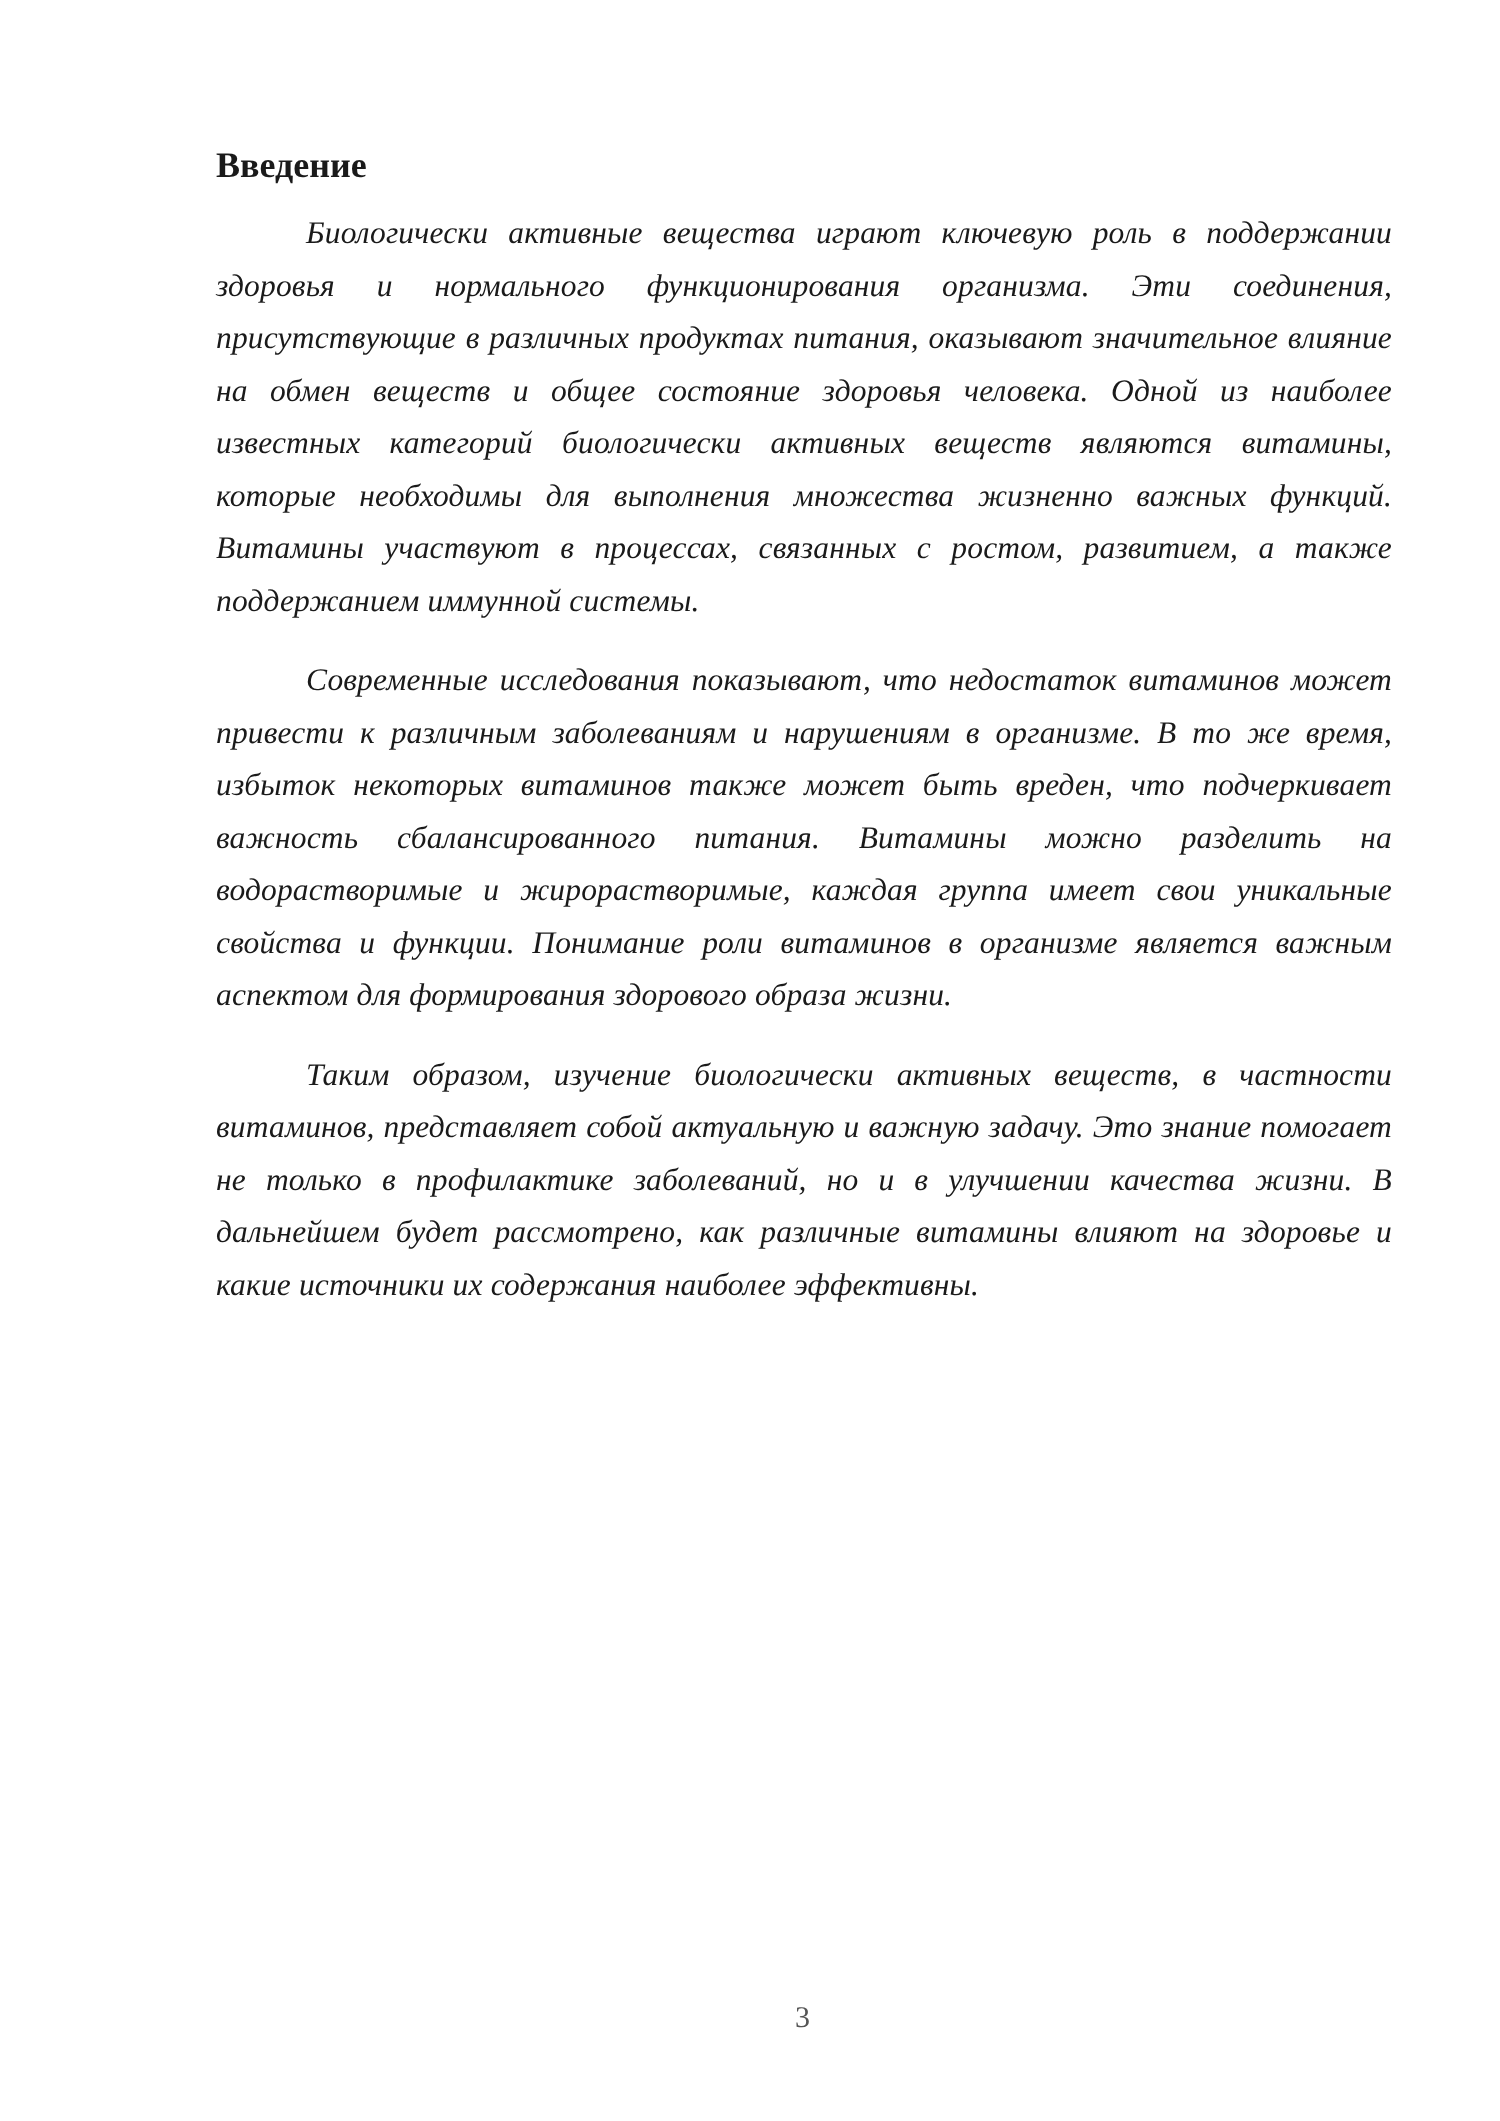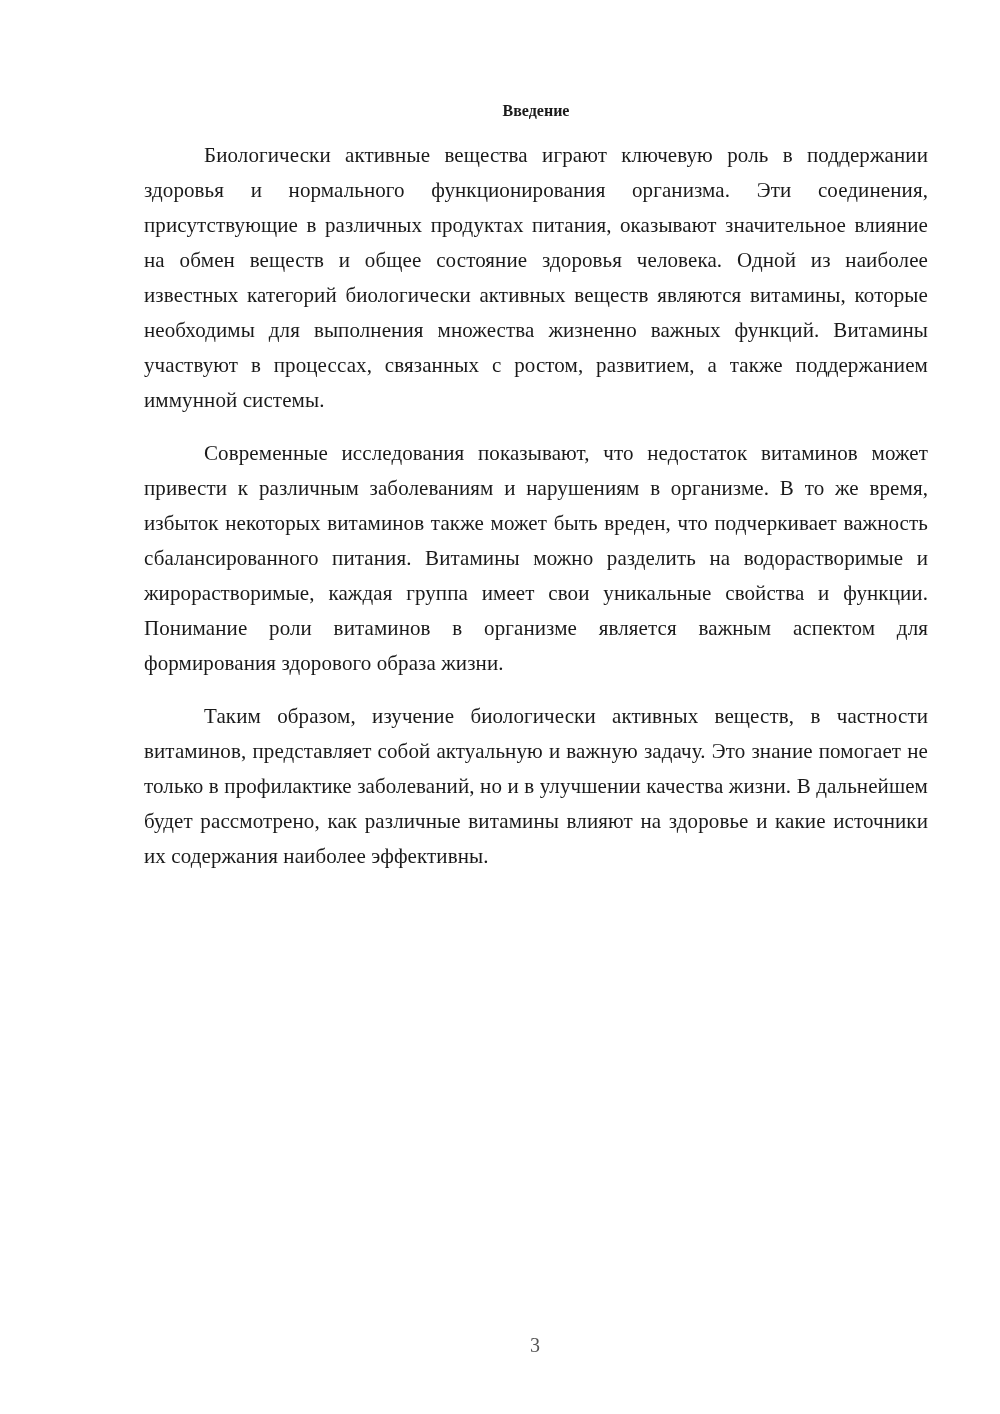--- a/index.html
+++ b/index.html
@@ -23,32 +23,33 @@
       position: absolute;
       left: 144px;
       top: 96px;
       width: 784px;
       font-family: "Liberation Serif", serif;
       color: #1a1a1a;
       font-size: 21px;
       line-height: 35px;
     }
     .title {
-      text-align: center;
+      text-align: left;
       font-weight: bold;
-      font-size: 16px;
+      font-size: 24px;
       line-height: 30px;
       margin: 0 0 12px 0;
       padding-left: 0;
     }
     .para {
       text-align: justify;
       text-indent: 60px;
       margin: 0 0 18px 0;
       letter-spacing: 0.1px;
+      font-style: italic;
     }
     .page-number {
       position: absolute;
       top: 1334px;
       left: 0;
       width: 1070px;
       text-align: center;
       font-family: "Liberation Serif", serif;
       font-size: 20px;
       color: #555555;

